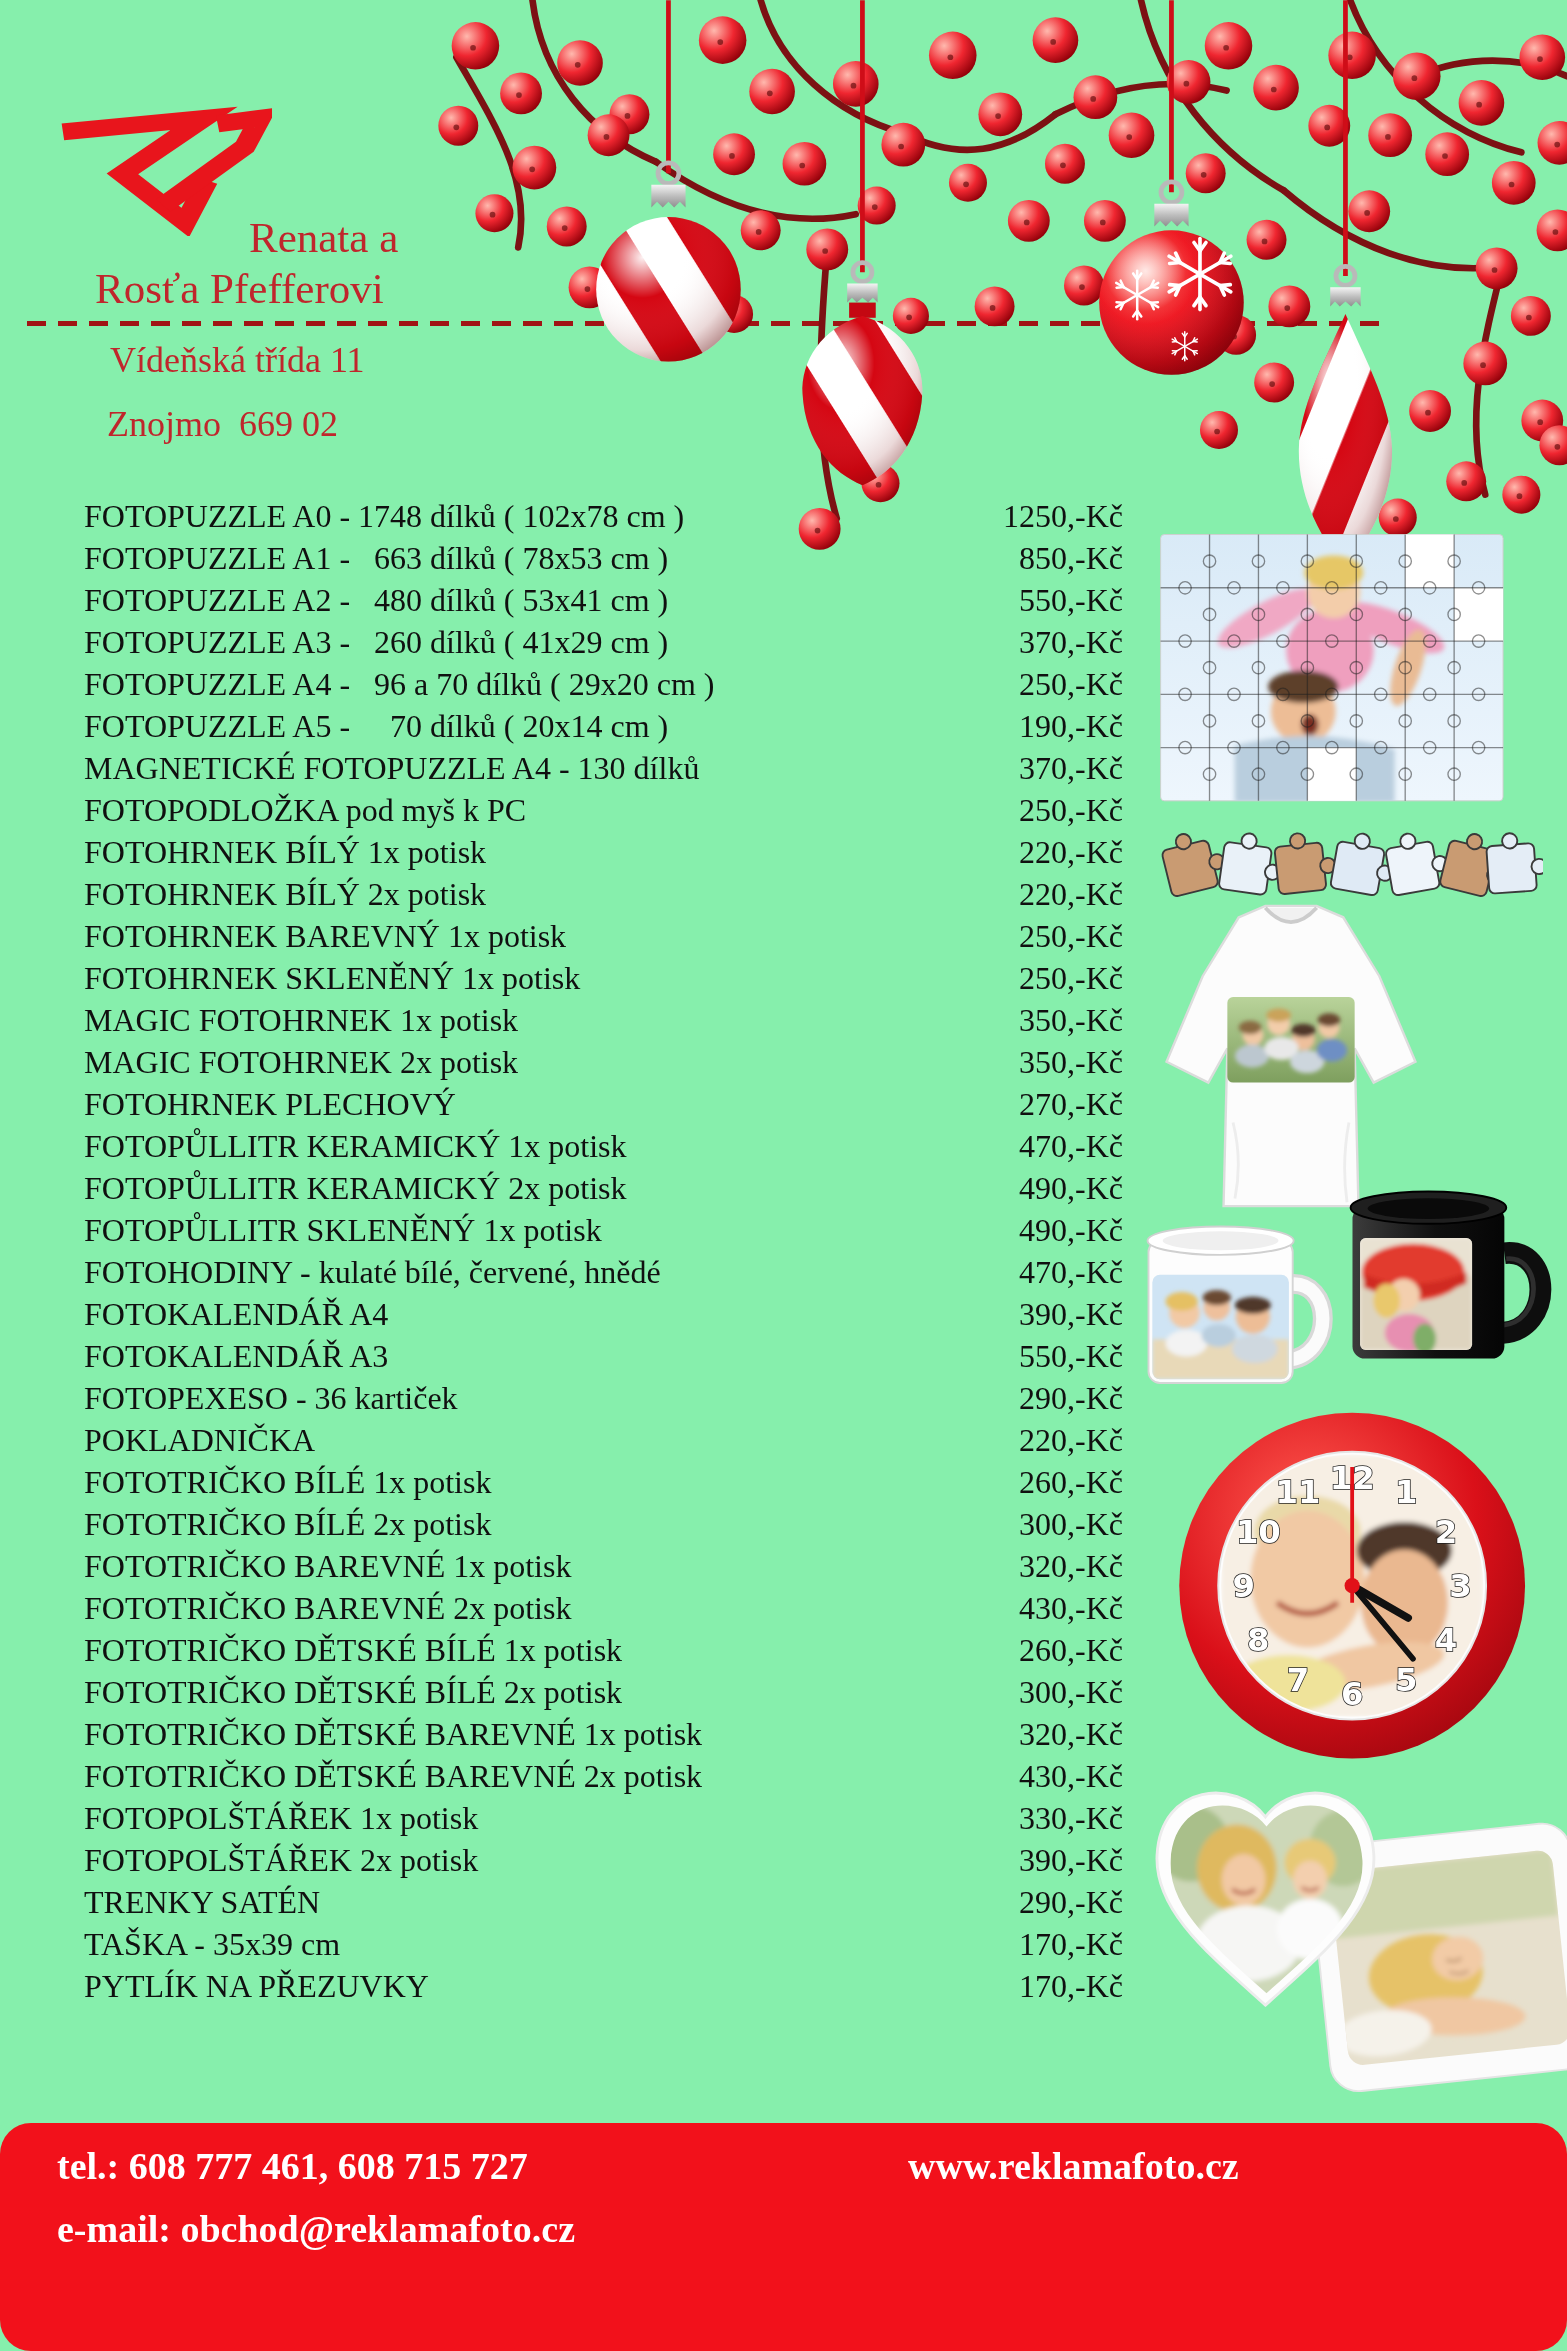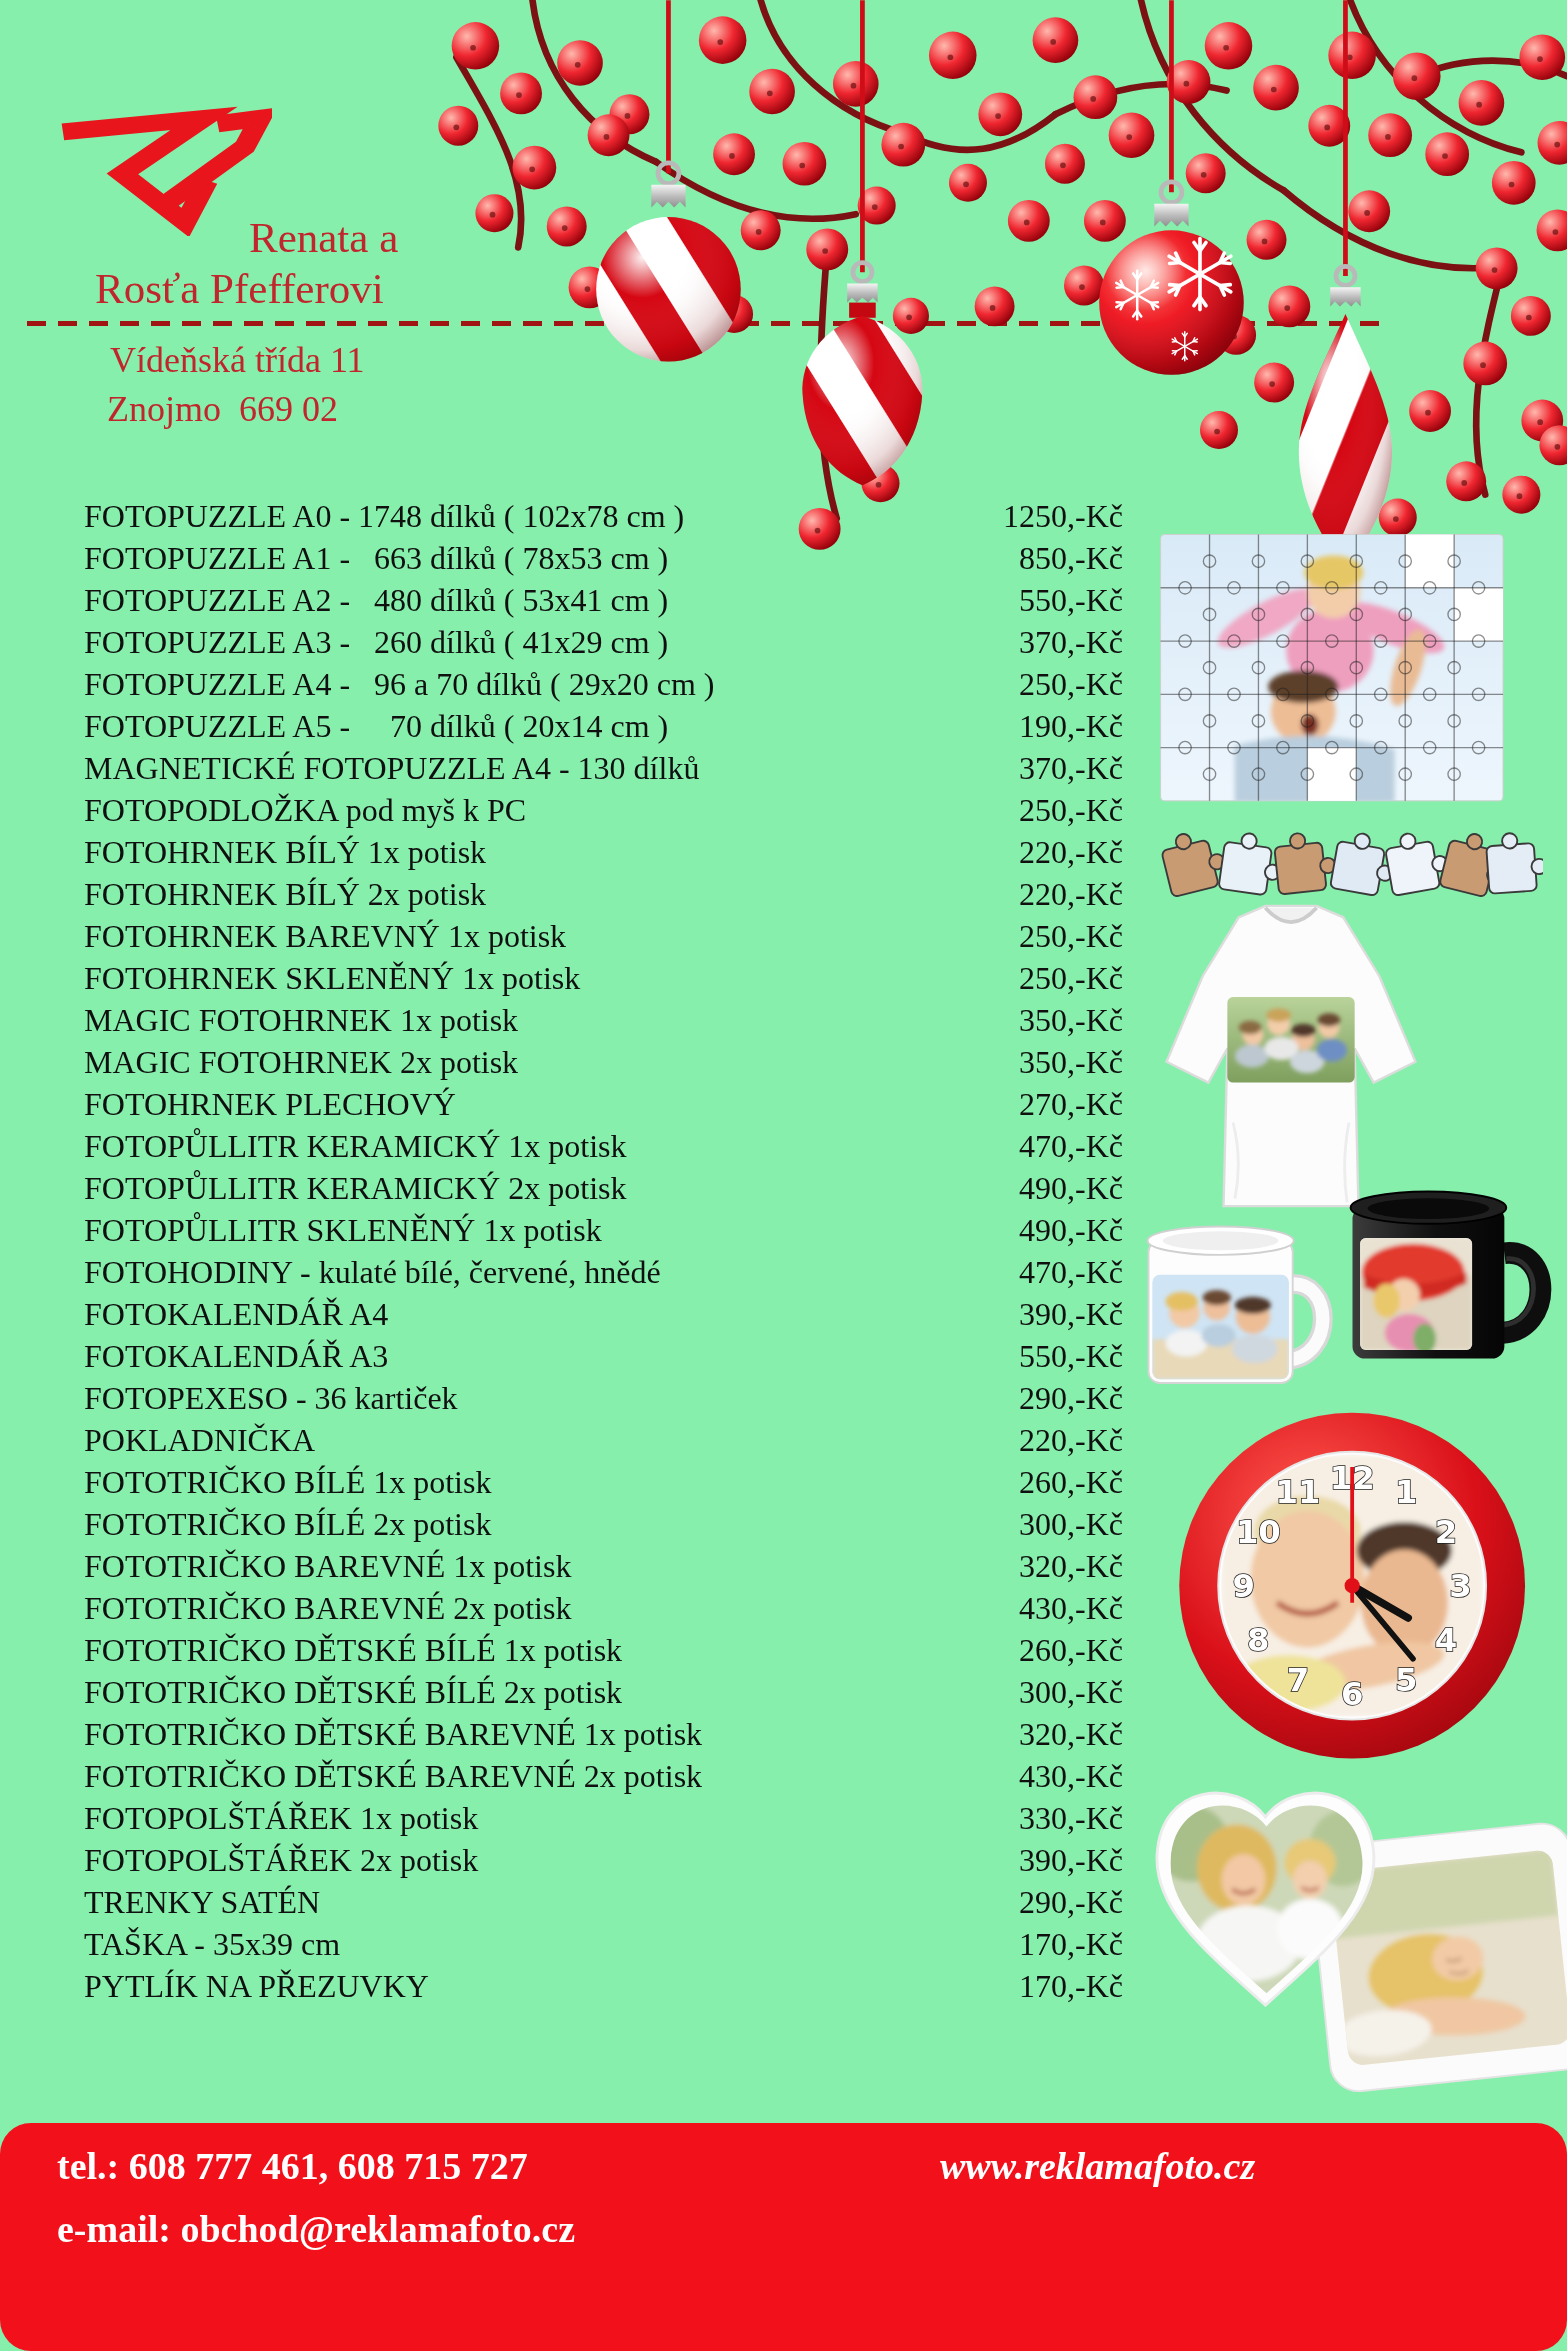--- a/index.html
+++ b/index.html
@@ -7,36 +7,36 @@
         font-family:"Liberation Serif", serif;}
   .dashes{position:absolute;left:27px;top:321px;width:1358px;height:4.8px;
         background:repeating-linear-gradient(90deg,#a01414 0 19px,transparent 19px 31px);}
   #decor{position:absolute;left:0;top:0;pointer-events:none;}
   #logo{position:absolute;left:34px;top:67px;}
   .brand{position:absolute;color:#c0262c;font-size:43px;white-space:pre;}
   .brand1{left:249px;top:213px;}
   .brand2{left:95px;top:264px;}
   .addr{position:absolute;color:#c0262c;font-size:36px;white-space:pre;}
   .addr1{left:110px;top:339px;}
-  .addr2{left:107px;top:388px;}
+  .addr2{left:107px;top:403px;}
   #plist{position:absolute;left:84px;top:495px;width:1039px;}
   .prow{display:flex;justify-content:space-between;font-size:32px;line-height:42px;
         white-space:pre;color:#101010;}
   .gallery-item{position:absolute;}
   #puzzle{left:1153px;top:525px;}
   #shirt{left:1134px;top:885px;}
   #mugw{left:1139px;top:1216px;}
   #mugb{left:1343px;top:1181px;}
   #clock{left:1165px;top:1408px;}
   #pillows{left:1134px;top:1777px;}
   .footer{position:absolute;left:0;top:2123px;width:1567px;height:228px;background:#f2111b;border-radius:31px;}
   .f{position:absolute;color:#ffffff;font-weight:bold;font-size:38px;white-space:pre;}
   .f1{left:57px;top:21px;}
   .f2{left:57px;top:84px;}
-  .f3{left:940px;top:21px;font-style:italic;}
+  .f3{left:908px;top:21px;}
   .f4{left:867px;top:84px;}
 </style>
 </head>
 <body>
 
 <div class="page">
 
   <div class="dashes"></div>
 
   <svg id="decor" width="1567" height="666" viewBox="0 0 1648 700">

